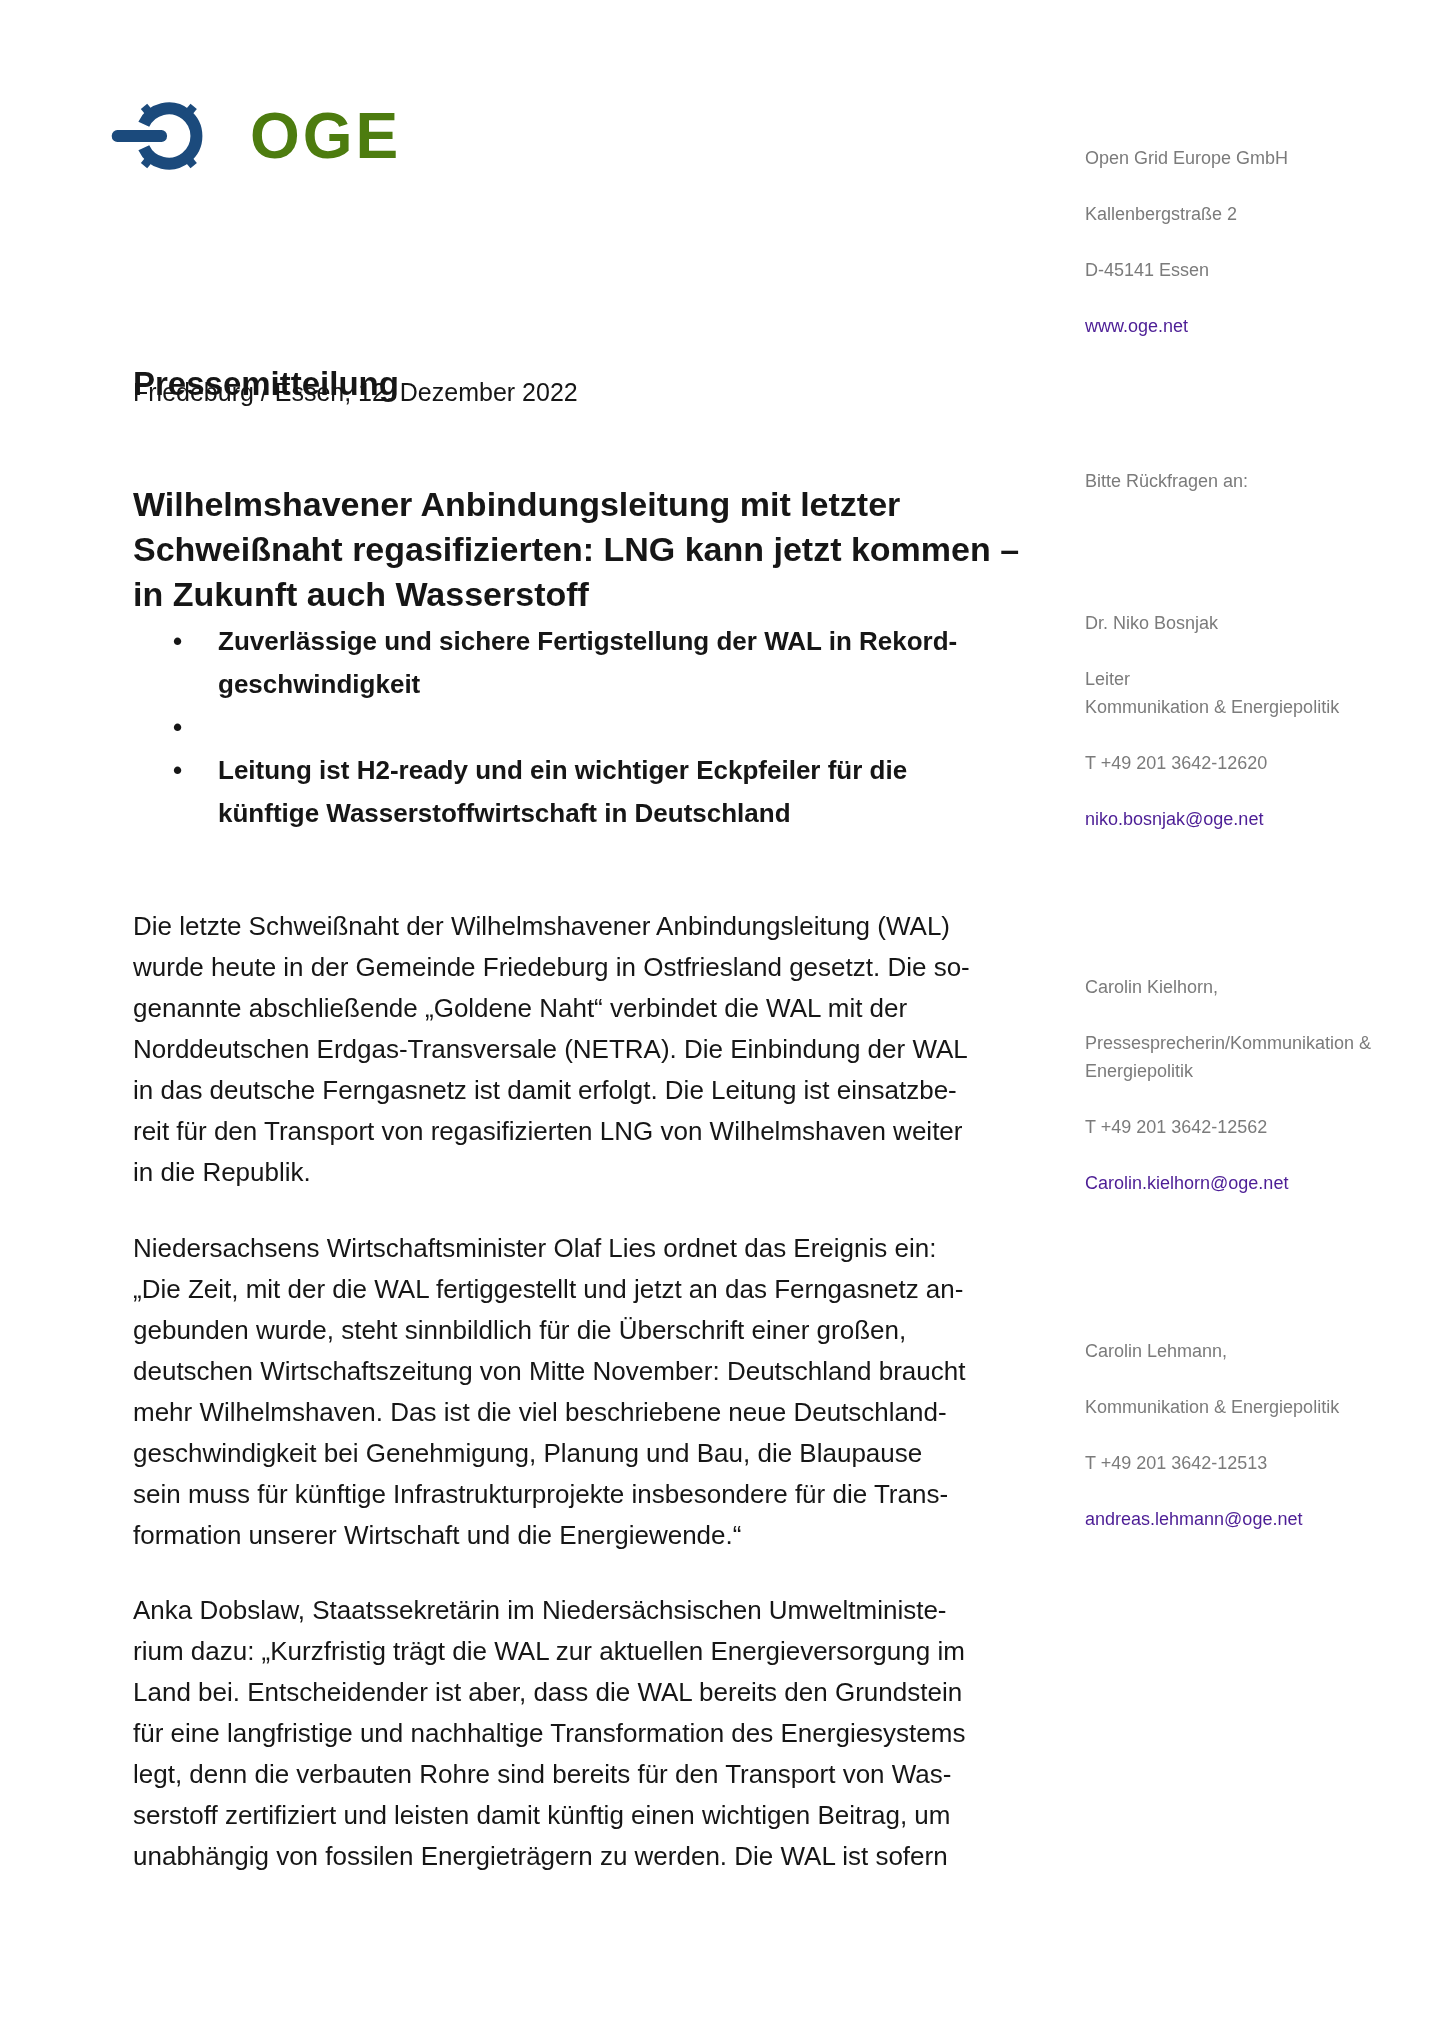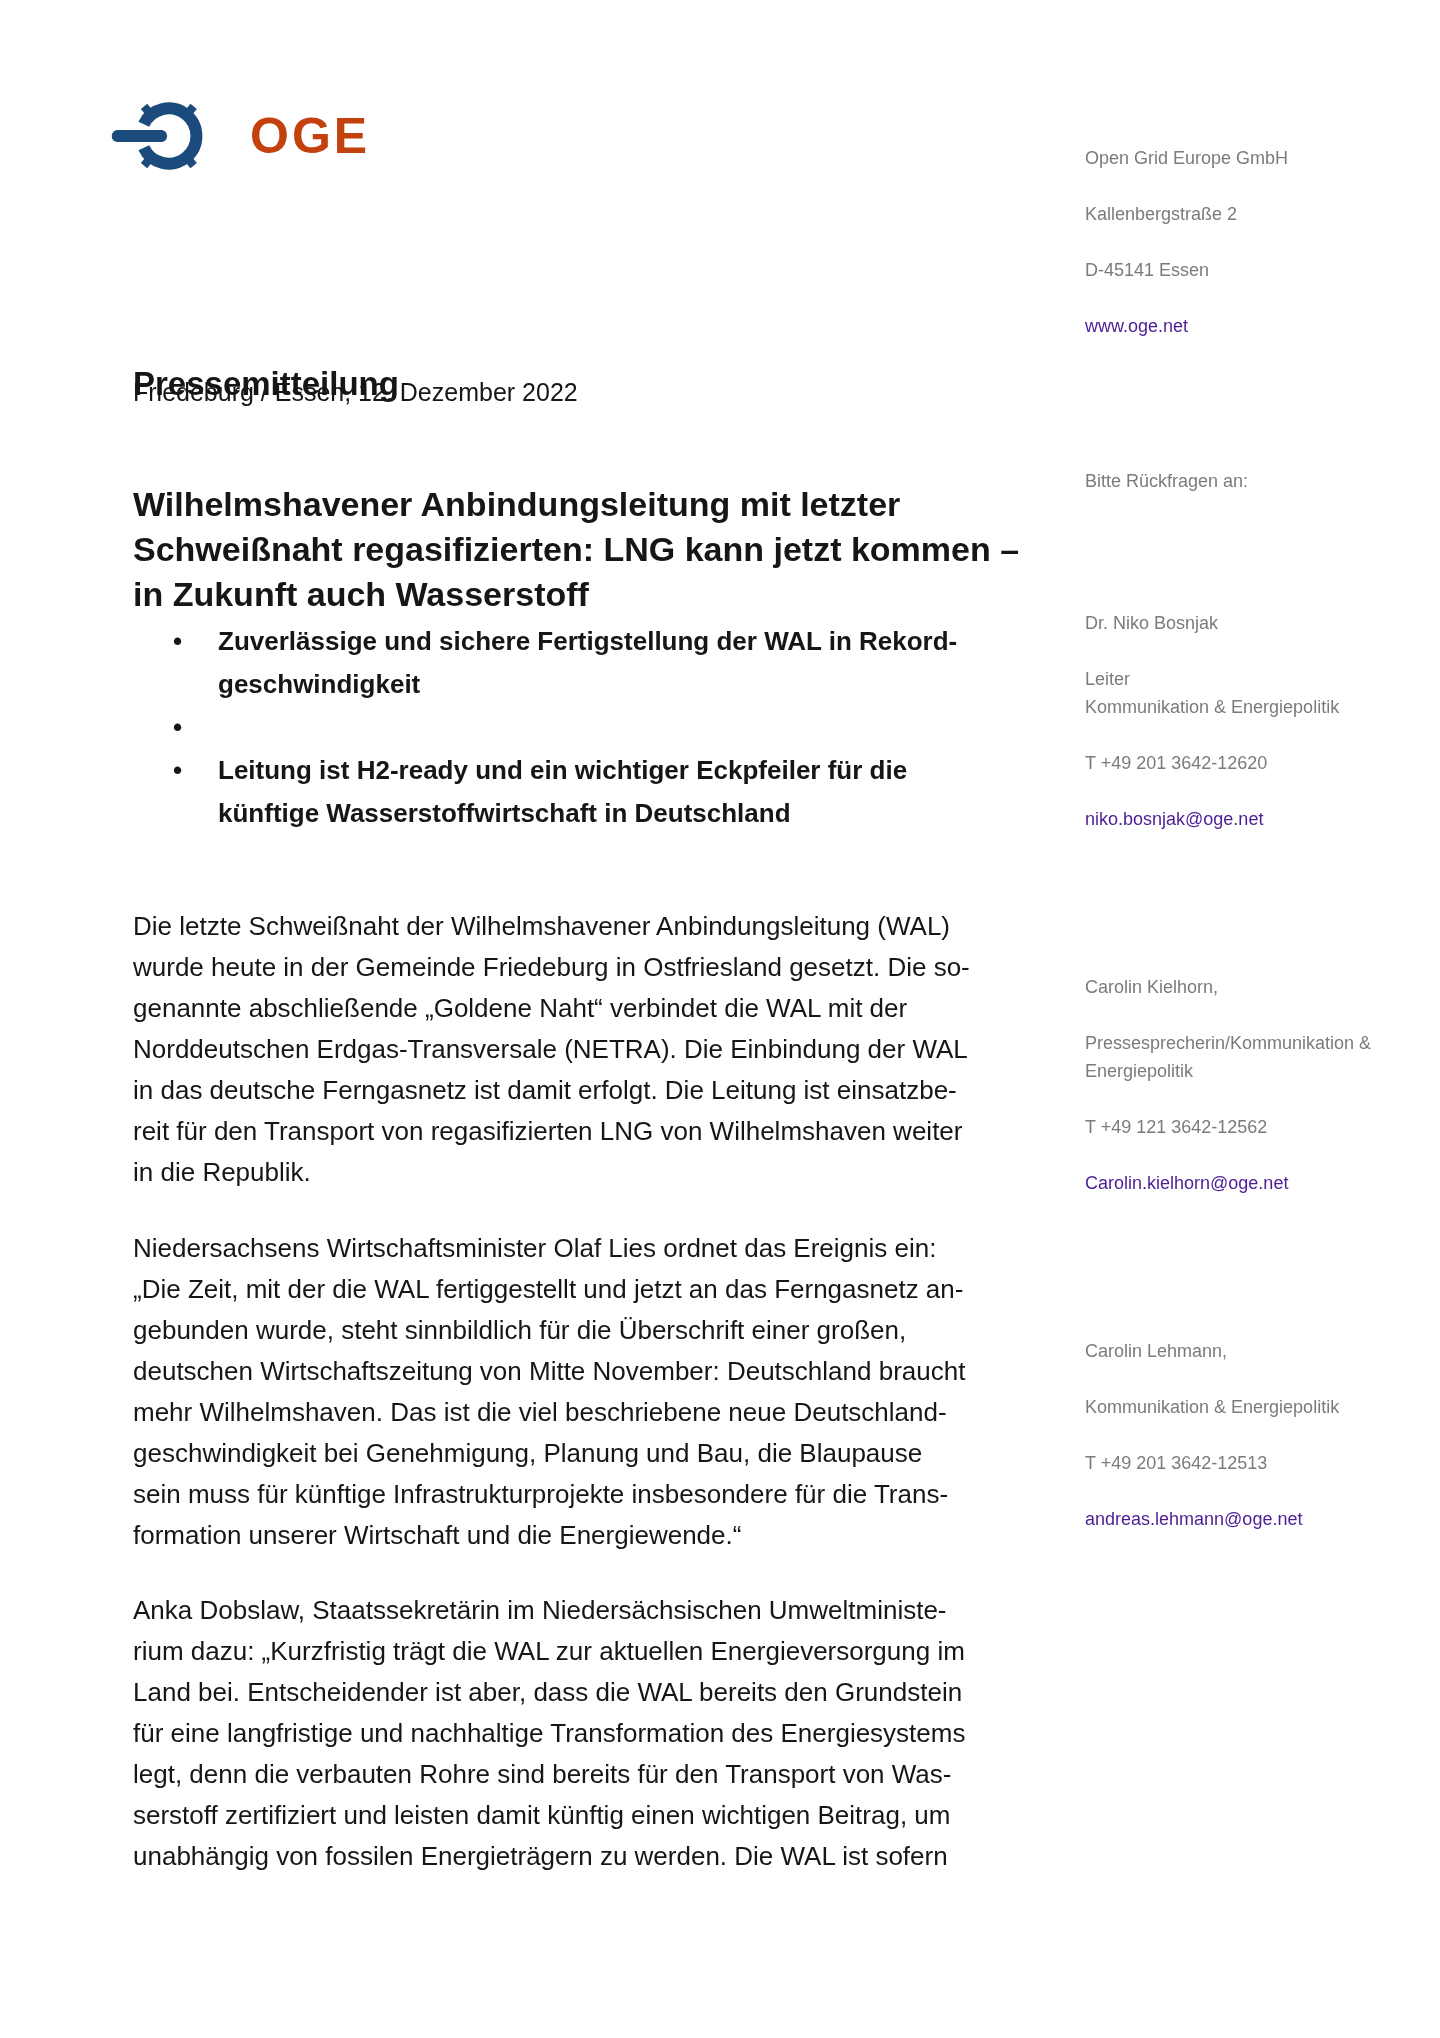--- a/index.html
+++ b/index.html
@@ -16,24 +16,24 @@
   
   .logo {
     position: absolute;
     left: 98px;
     top: 90px;
     display: flex;
     align-items: center;
   }
   .logo-icon { width: 138px; height: 92px; display: block; }
   .logo-text {
-    font-size: 50px;
+    font-size: 64px;
     font-weight: bold;
     letter-spacing: 3px;
-    color: #c2410c;
+    color: #4d7c0f;
     line-height: 92px;
     margin-left: 14px;
   }
 
   
   .sidebar {
     position: absolute;
     left: 1085px;
     top: 88px;
     width: 330px;
@@ -151,21 +151,21 @@
       <div>Leiter
 Kommunikation &amp; Energiepolitik</div>
       <div>T +49 201 3642-12620</div>
       <div><a class="link">niko.bosnjak@oge.net</a></div>
     </div>
 
     <div class="block contact-2">
       <div>Carolin Kielhorn,</div>
       <div>Pressesprecherin/Kommunikation &amp;
 Energiepolitik</div>
-      <div>T +49 121 3642-12562</div>
+      <div>T +49 201 3642-12562</div>
       <div><a class="link">Carolin.kielhorn@oge.net</a></div>
     </div>
 
     <div class="block contact-3">
       <div>Carolin Lehmann,</div>
       <div>Kommunikation &amp; Energiepolitik</div>
       <div>T +49 201 3642-12513</div>
       <div><a class="link">andreas.lehmann@oge.net</a></div>
     </div>
   </aside>

